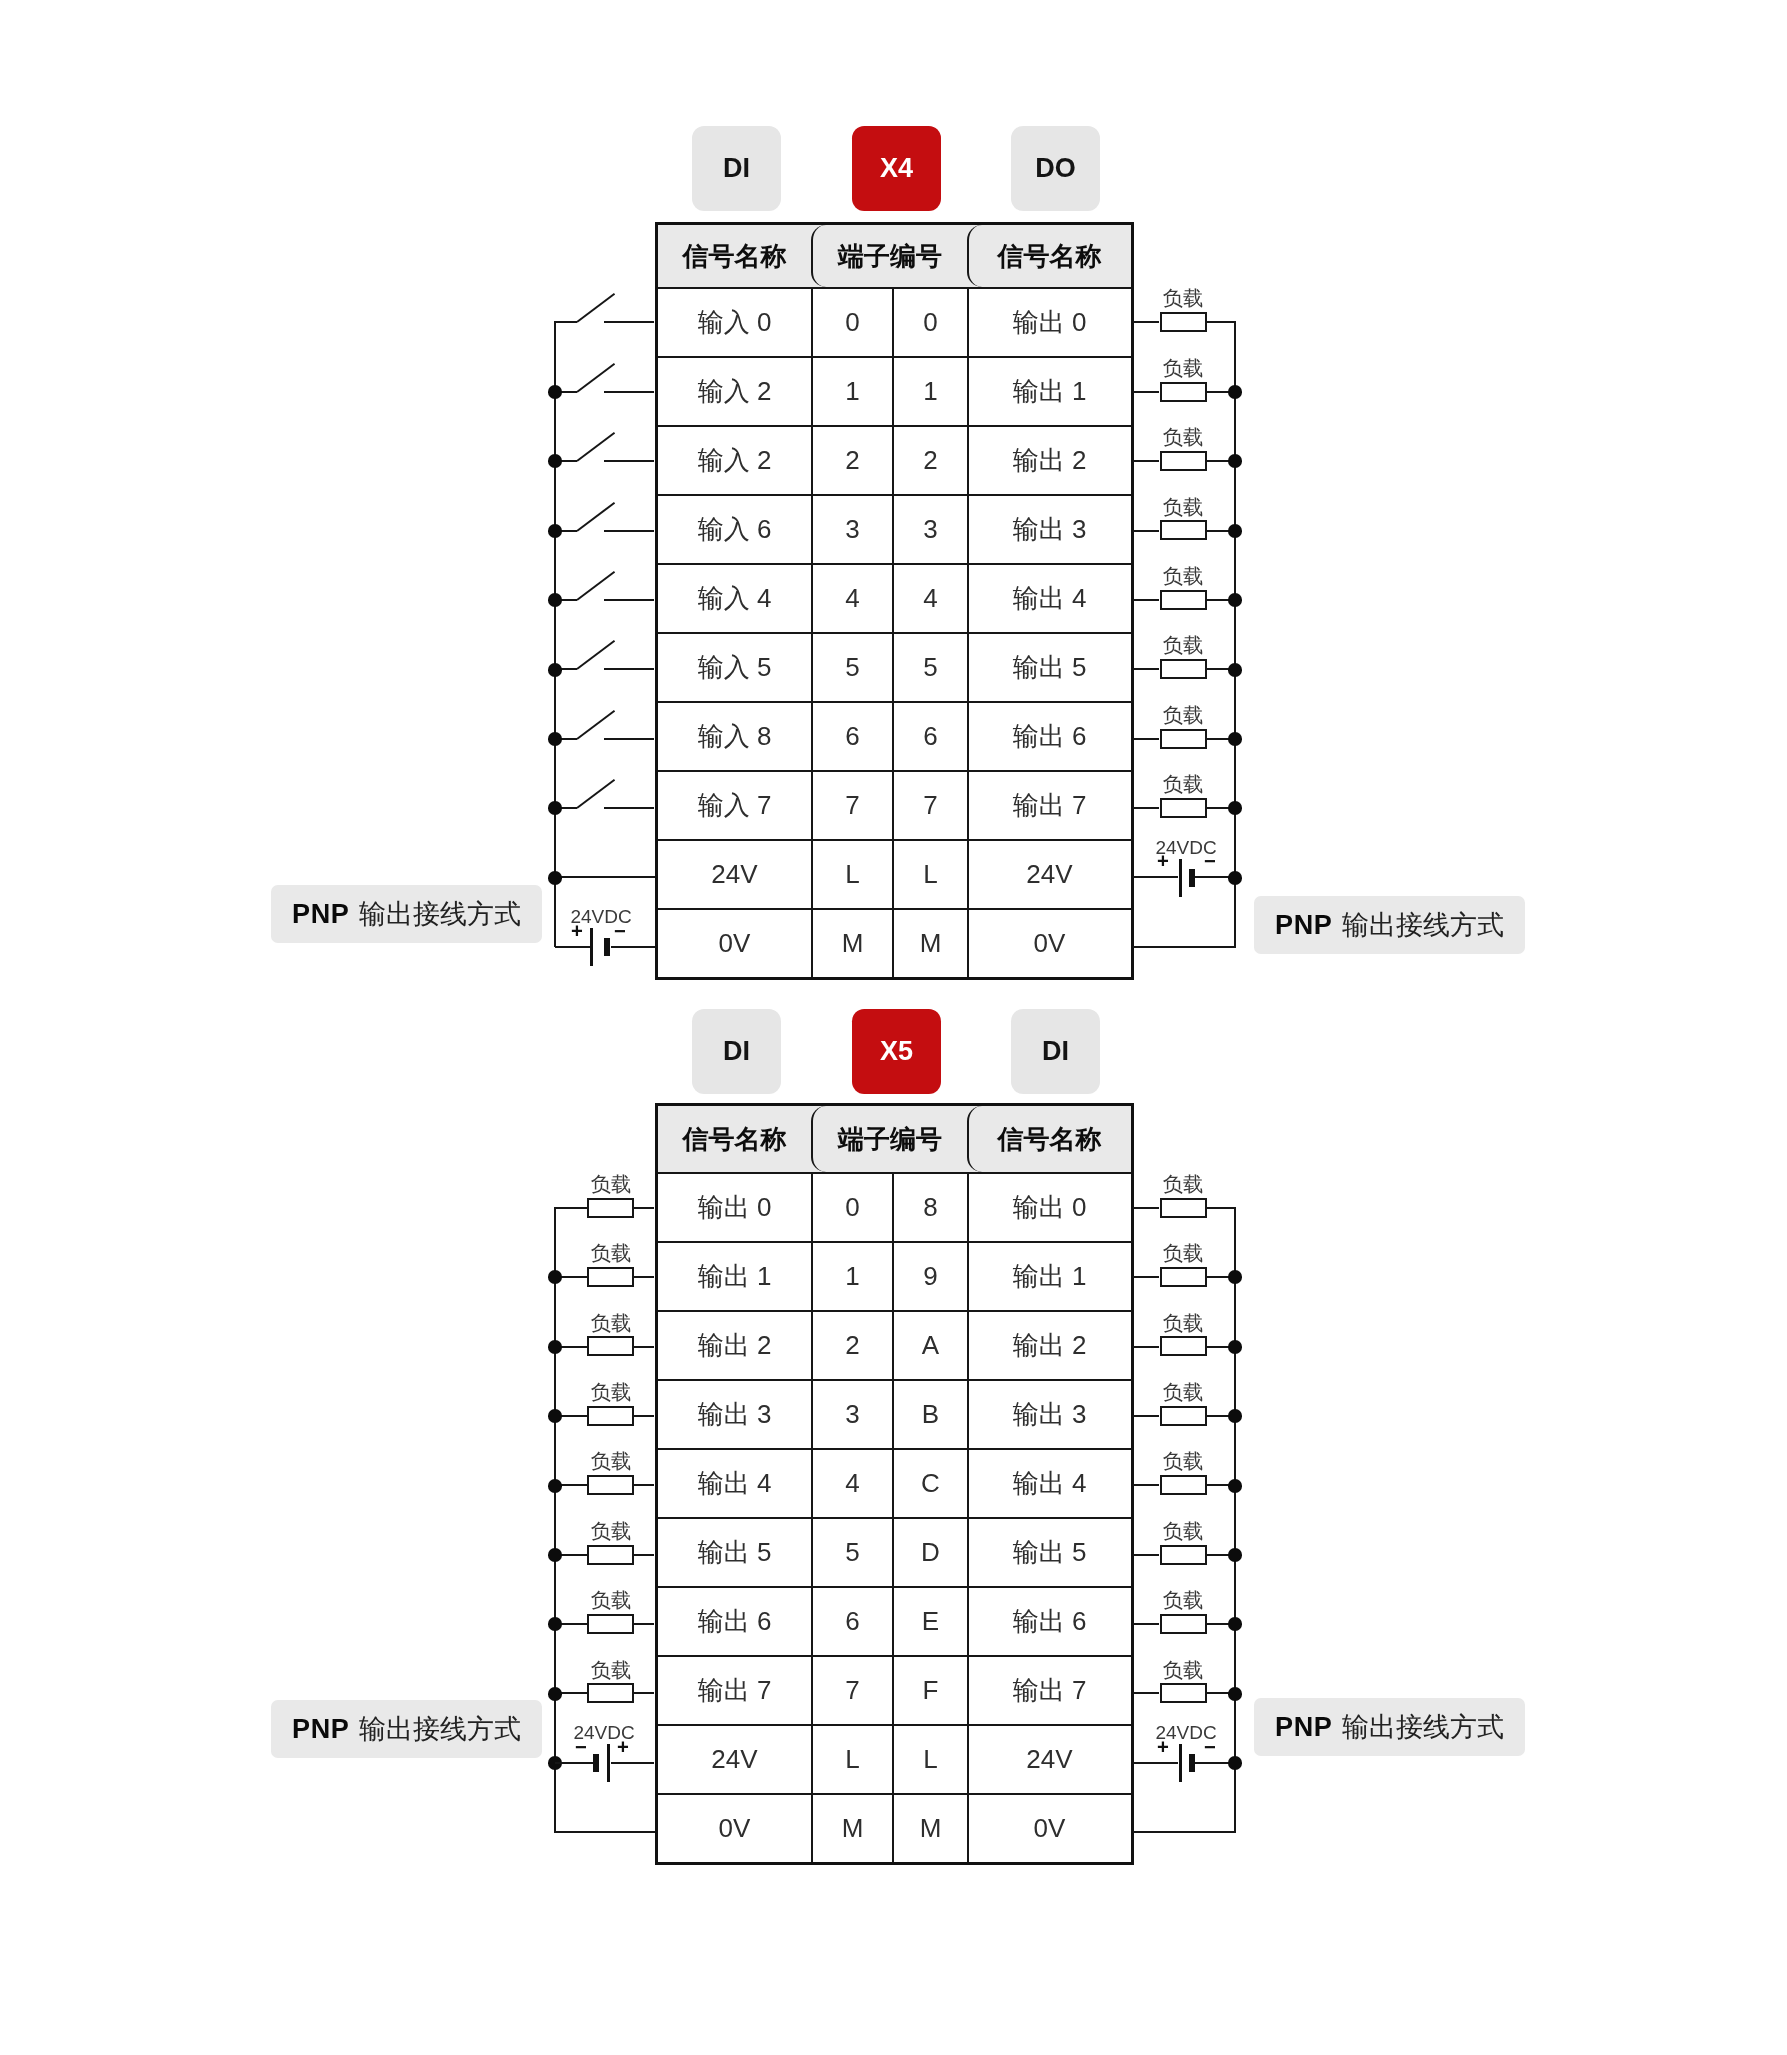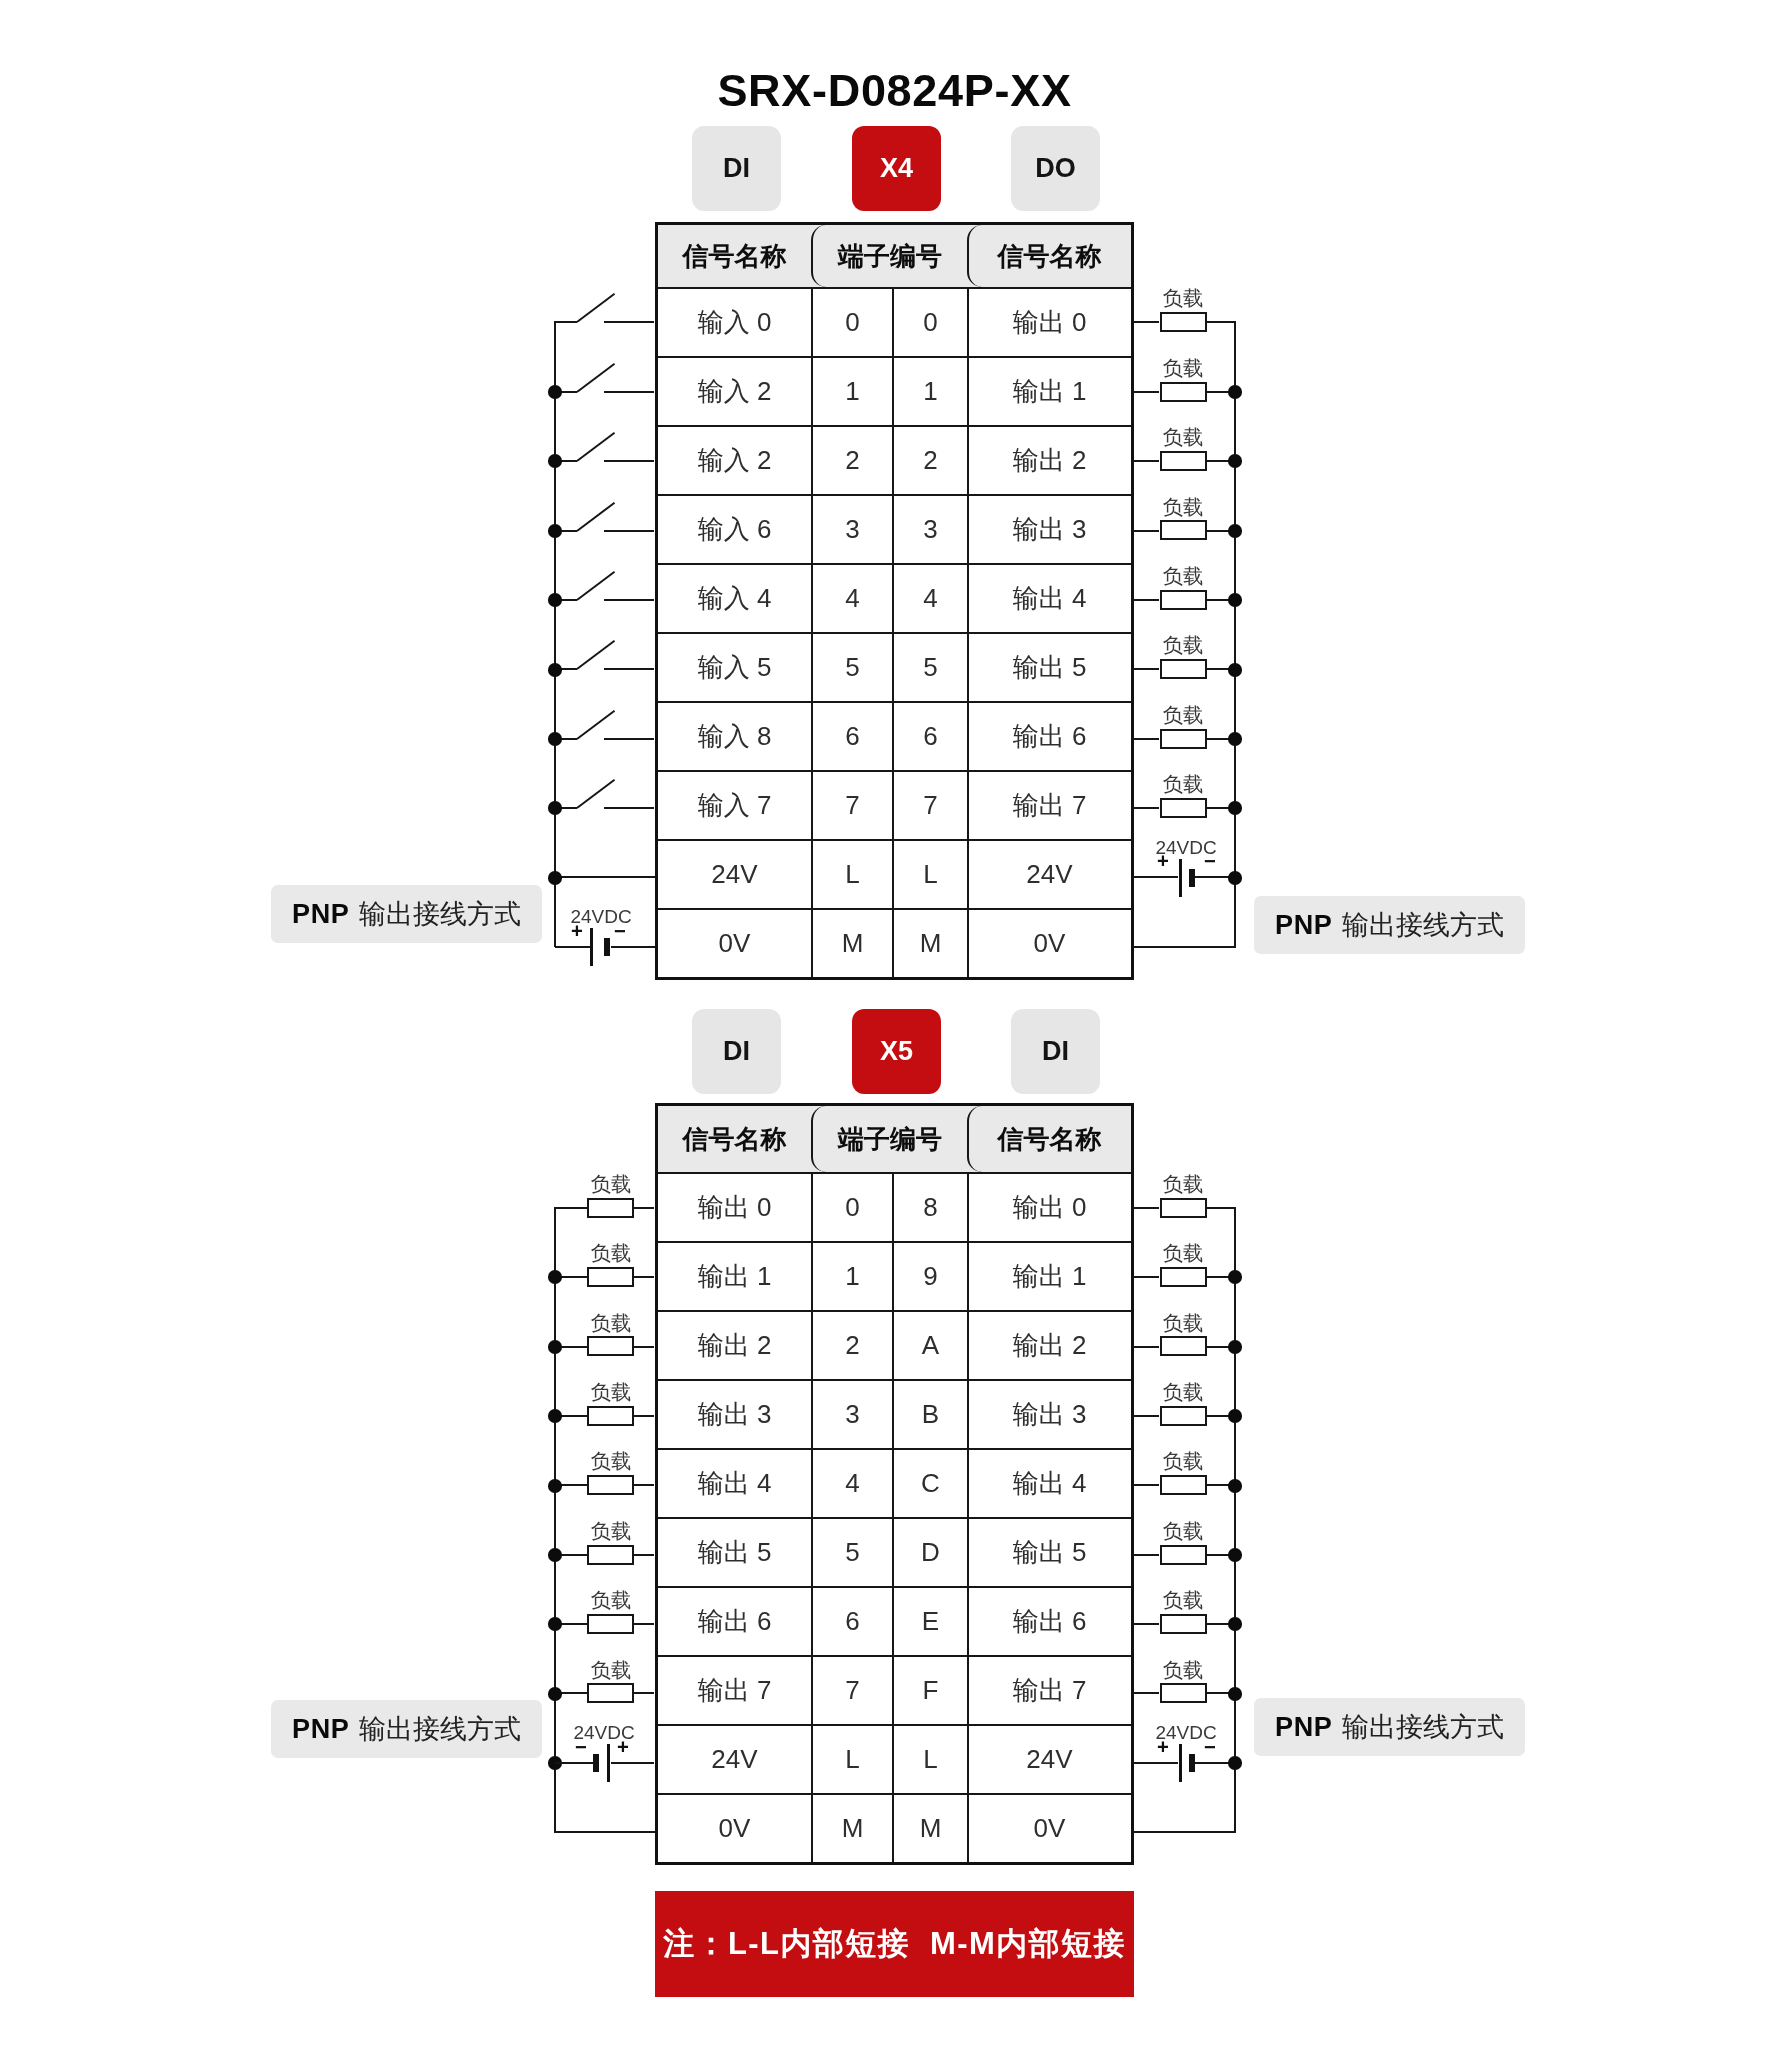--- a/index.html
+++ b/index.html
@@ -55,21 +55,20 @@
   .plate{position:absolute;background:#111;}
   .wlabel{position:absolute;font-size:20.3px;color:#3a3a3a;white-space:nowrap;transform:translateX(-50%);}
   .supply{font-size:19px;}
   .sign{position:absolute;font-size:20.3px;font-weight:bold;color:#111;transform:translate(-50%,-50%);}
 </style>
 </head>
 <body>
 
 <div class="canvas">
 
-  <h1 class="title">SRX-D0824P-XX</h1>
 
   <div class="badge gray" style="left:692px;top:126px">DI</div>
   <div class="badge red" style="left:852px;top:126px">X4</div>
   <div class="badge gray" style="left:1011px;top:126px">DO</div>
 
   <div class="wtable" id="t1" style="top:222px">
     <div class="thead">
       <div class="hc h1">信号名称</div>
       <div class="hc h2">端子编号</div>
       <div class="hc h3">信号名称</div>
@@ -218,21 +217,20 @@
   </div>
   <div class="pnp" style="left:271px;top:1700px">
     <b>PNP</b>
     <span>输出接线方式</span>
   </div>
   <div class="pnp" style="left:1254px;top:1698px">
     <b>PNP</b>
     <span>输出接线方式</span>
   </div>
 
-  <div class="note">注：L-L内部短接  M-M内部短接</div>
 
   <div id="wiring">
       <div class="wire" style="left: 554px; top: 321px; width: 2px; height: 626px;"></div>
       <div class="wire" style="left: 555px; top: 321px; width: 22.3px; height: 2px;"></div>
       <div class="blade" style="left: 577px; top: 321px; width: 47px; transform: rotate(-37deg);"></div>
       <div class="wire" style="left: 604px; top: 321px; width: 50px; height: 2px;"></div>
       <div class="wire" style="left: 555px; top: 391px; width: 22.3px; height: 2px;"></div>
       <div class="blade" style="left: 577px; top: 391px; width: 47px; transform: rotate(-37deg);"></div>
       <div class="wire" style="left: 604px; top: 391px; width: 50px; height: 2px;"></div>
       <div class="dot" style="left: 548px; top: 385px;"></div>

